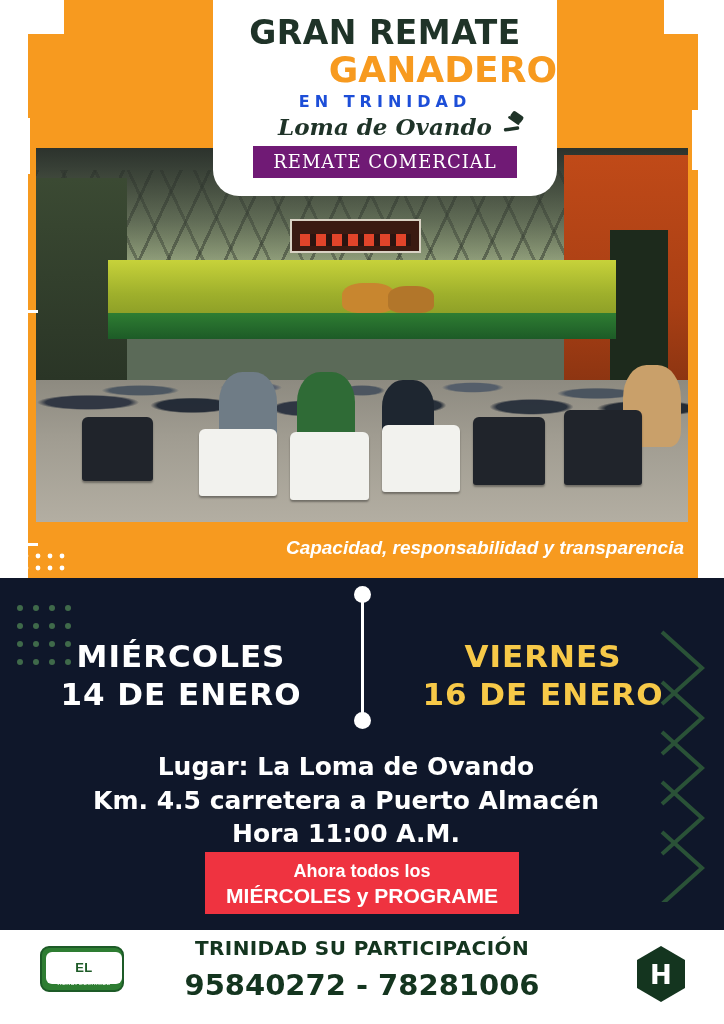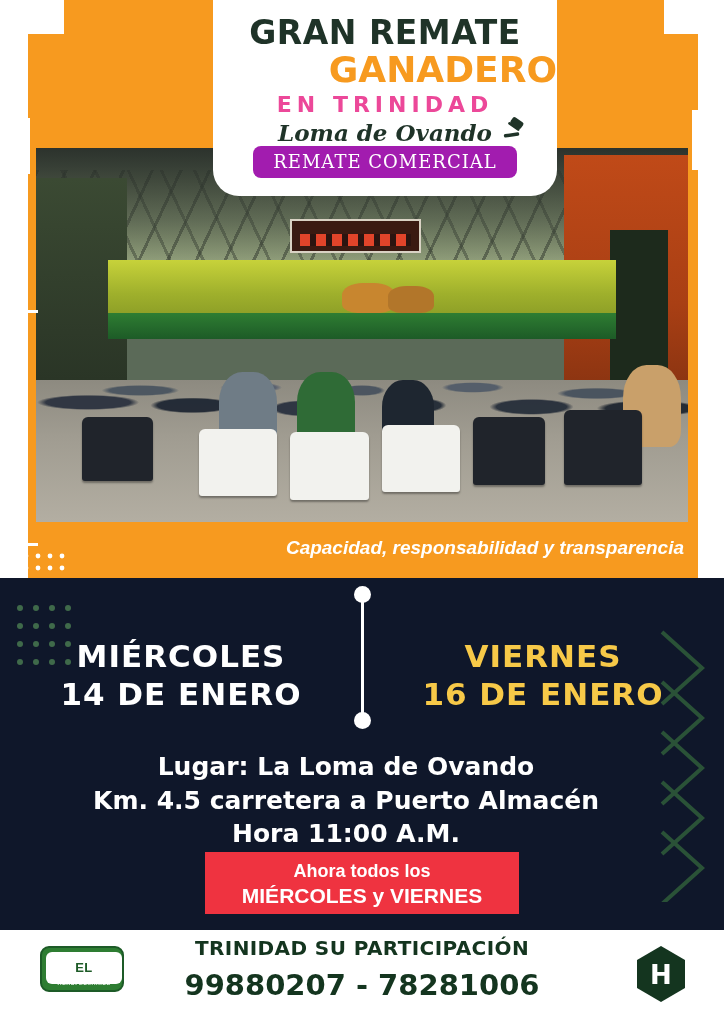--- a/index.html
+++ b/index.html
@@ -83,50 +83,51 @@
   .h-ganadero {
     font-size: 36px;
     font-weight: 800;
     color: #f79a1f;
     line-height: 1.05;
     margin-top: 2px;
     font-family: "DejaVu Sans", sans-serif;
     text-align: right;
   }
   .h-trinidad {
-    font-size: 22px;
+    font-size: 16px;
     font-weight: 700;
     letter-spacing: 5px;
-    color: #ec4899;
+    color: #1d4ed8;
     margin-top: 3px;
     font-family: "DejaVu Sans", sans-serif;
   }
   .h-loma {
     font-size: 23px;
     font-style: italic;
     font-weight: 700;
     color: #1f3328;
     font-family: "DejaVu Serif", serif;
     margin-top: 2px;
     position: relative;
     display: inline-block;
   }
   .gavel {
     position: absolute;
     right: -38px; top: -4px;
     width: 30px; height: 28px;
   }
   .h-ribbon {
     display: inline-block;
-    background: #a21caf;
+    margin-top: 6px;
+    background: #701a75;
     color: #ffffff;
     font-size: 18px;
     letter-spacing: 1px;
     padding: 5px 20px 6px 20px;
-    border-radius: 8px;
+    border-radius: 0;
     font-family: "DejaVu Serif", serif;
   }
 
   
   .photo-wrap {
     position: absolute;
     left: 36px; top: 148px;
     width: 652px; height: 374px;
     overflow: hidden;
     background: #5b6a58;
@@ -522,34 +523,34 @@
     </div>
 
     <div class="info-block">
       <div class="info-line">Lugar: La Loma de Ovando</div>
       <div class="info-line">Km. 4.5 carretera a Puerto Almacén</div>
       <div class="info-line">Hora 11:00 A.M.</div>
     </div>
 
     <div class="red-badge">
       <div class="red-l1">Ahora todos los</div>
-      <div class="red-l2">MIÉRCOLES y VIERNES</div>
+      <div class="red-l2">MIÉRCOLES y PROGRAME</div>
     </div>
   </div>
 
   <div class="footer">
 
     <div class="logo-corral">
       <div class="corral-top">EL CORRAL</div>
       <div class="corral-sub">SERVICIOS AGROPECUARIOS</div>
     </div>
 
     <div class="footer-center">
       <div class="f-program">TRINIDAD SU PARTICIPACIÓN</div>
-      <div class="f-phones">99880207 - 78281006</div>
+      <div class="f-phones">95840272 - 78281006</div>
     </div>
 
     <svg class="logo-h" viewBox="0 0 54 60">
       <polygon points="27,2 51,16 51,44 27,58 3,44 3,16" fill="#14351f"></polygon>
       <text x="27" y="40" text-anchor="middle" font-family="DejaVu Sans, sans-serif" font-size="26" font-weight="bold" fill="#ffffff">H</text>
     </svg>
   </div>
 
 </div>
 

